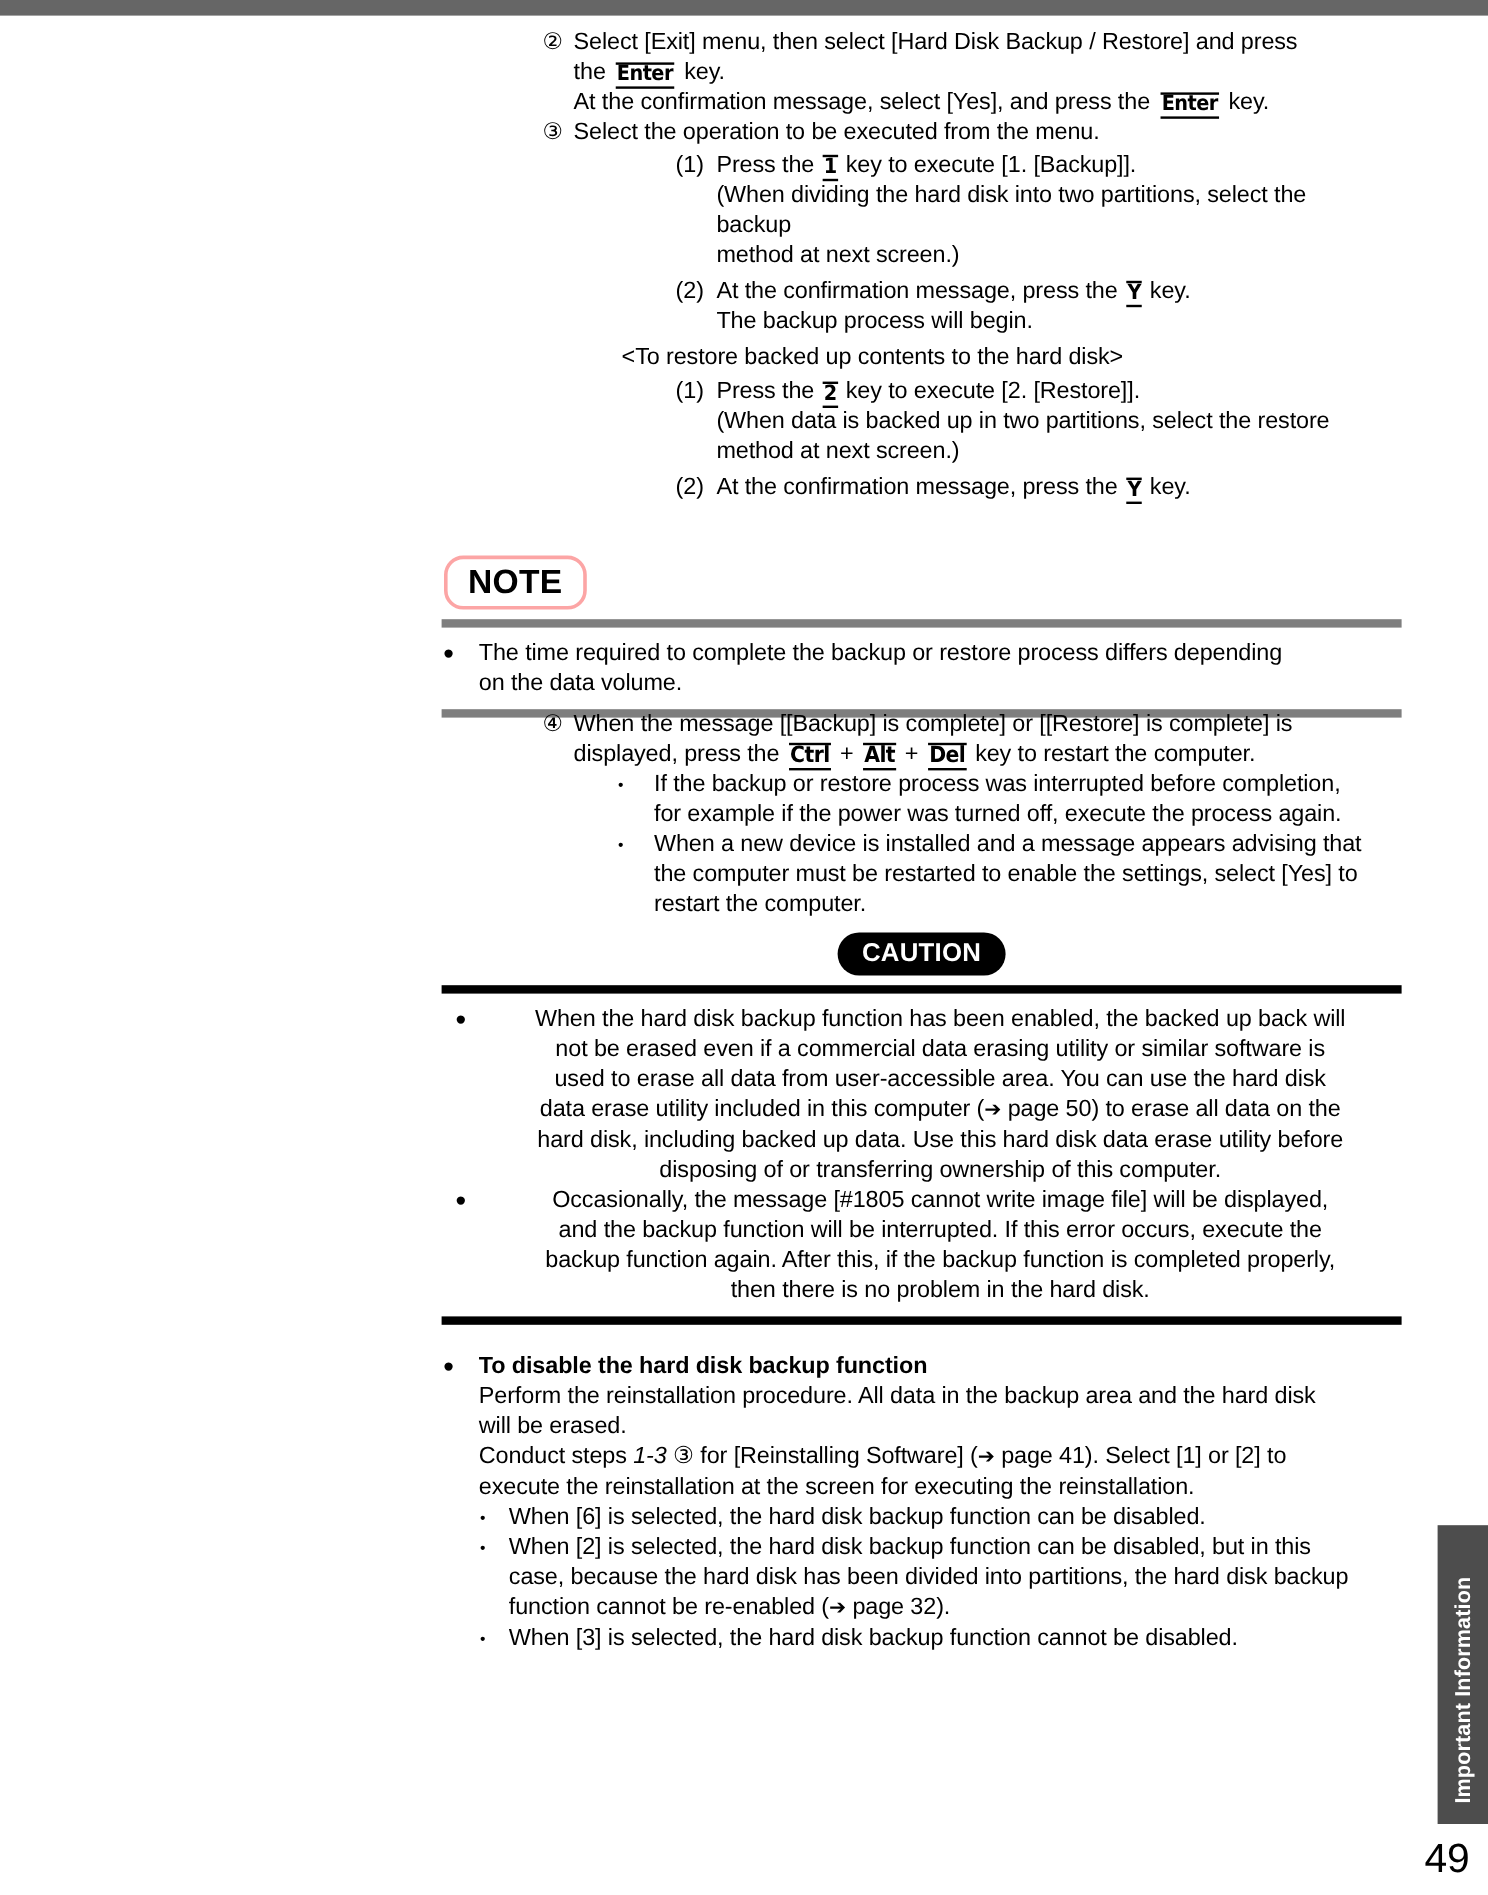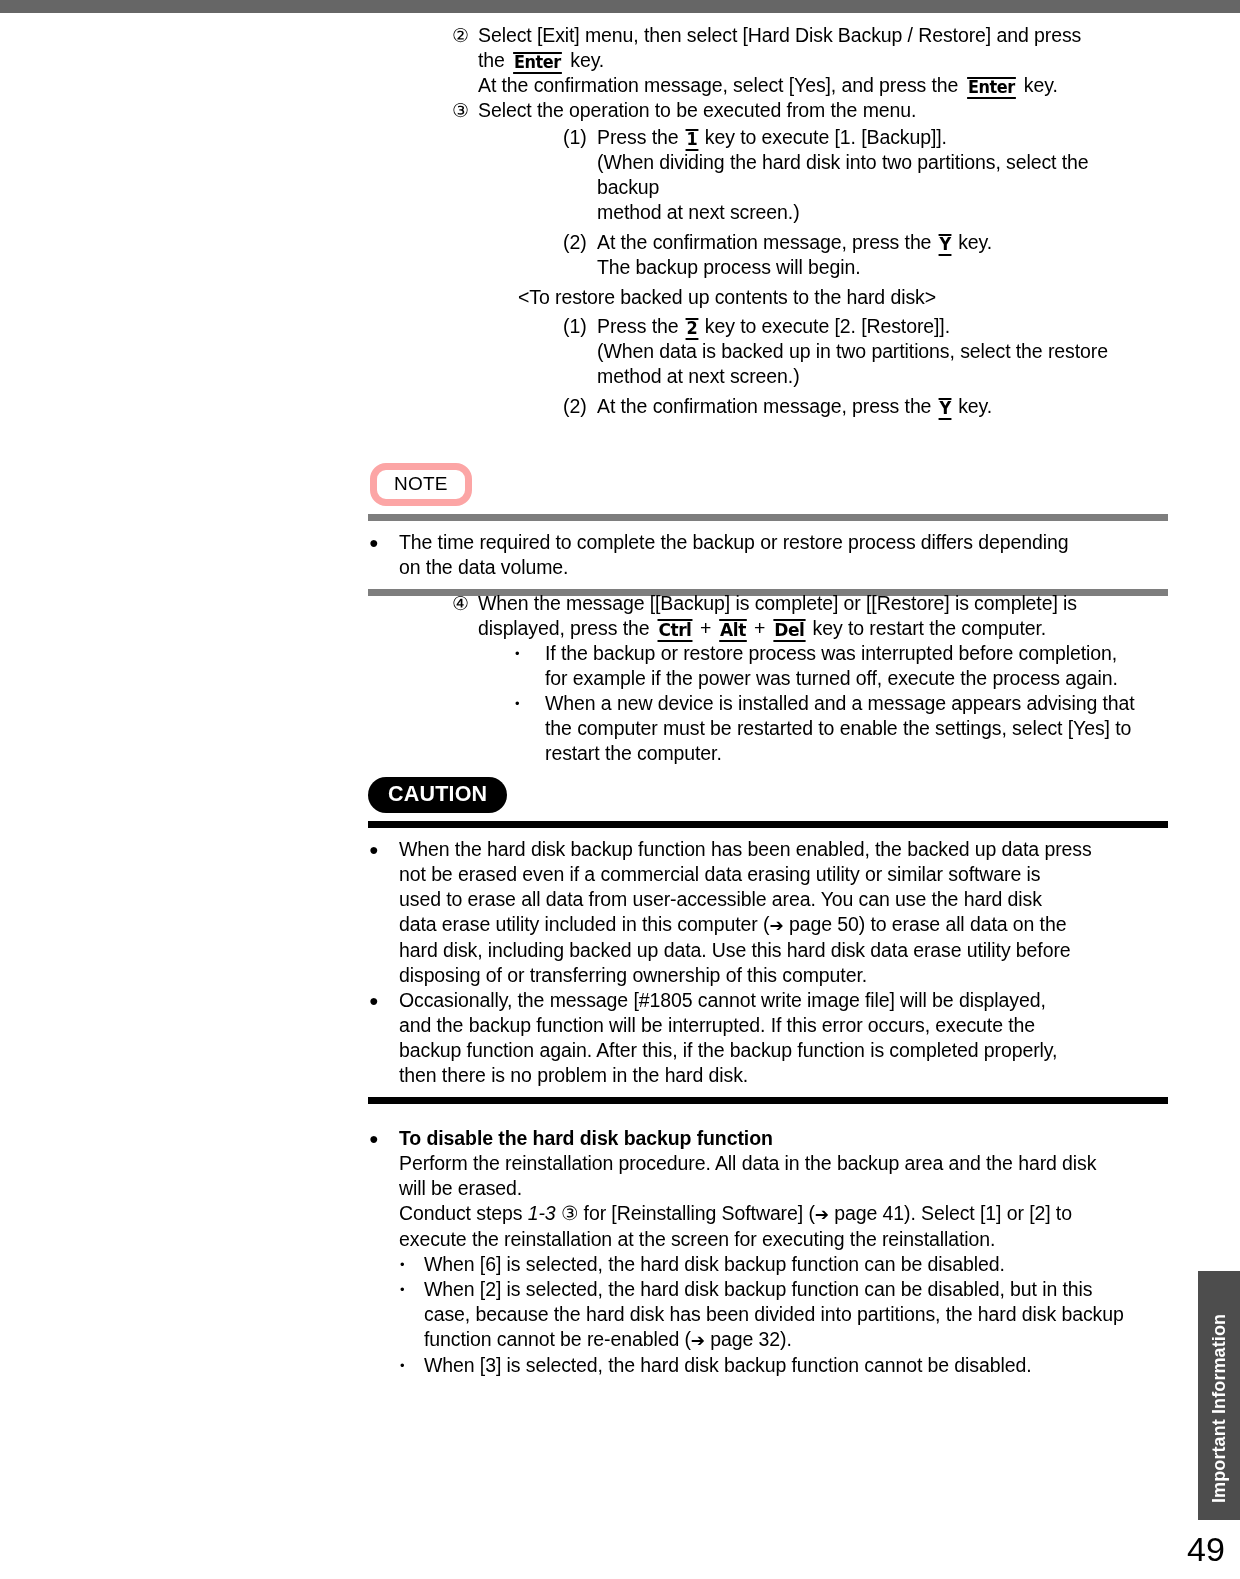--- a/index.html
+++ b/index.html
@@ -93,25 +93,25 @@
     transform-origin: center;
     margin: 0 1px;
     position: relative;
     top: 1px;
   }
   .key.wide { font-size: 18.5px; }
 
   
   .badge-note {
     display: inline-block;
-    border: 7px solid #fca5a5;
+    border: 3px solid #fca5a5;
     border-radius: 16px;
     padding: 3px 17px 4px 17px;
-    font-weight: normal;
-    font-size: 19px;
+    font-weight: bold;
+    font-size: 28px;
     letter-spacing: 0.2px;
     color: #000;
     background: #fff;
   }
   .badge-caution {
     display: inline-block;
     background: #000;
     border-radius: 18px;
     padding: 5px 20px 6px 20px;
     font-weight: bold;
@@ -284,31 +284,31 @@
               <div>When a new device is installed and a message appears advising that</div>
               <div>the computer must be restarted to enable the settings, select [Yes] to</div>
               <div>restart the computer.</div>
             </div>
           </div>
         </div>
       </div>
     </div>
   </div>
 
-  <div style="position:absolute; left:368px; top:764px; width:800px;">
+  <div style="position:absolute; left:368px; top:764px; width:800px;text-align:center;">
     <div>
       <span class="badge-caution">CAUTION</span>
     </div>
     <div class="rule-black" style="margin-top:8px;"></div>
     <div class="t" style="padding:9px 0 9px 0;">
 
       <div class="bullet-row">
         <div class="bullet-dot">●</div>
         <div class="bullet-text">
-          <div>When the hard disk backup function has been enabled, the backed up data press</div>
+          <div>When the hard disk backup function has been enabled, the backed up back will</div>
           <div>not be erased even if a commercial data erasing utility or similar software is</div>
           <div>used to erase all data from user-accessible area. You can use the hard disk</div>
           <div><span>data erase utility included in this computer (</span><span class="arrow">➔</span><span> page 50) to erase all data on the</span></div>
           <div>hard disk, including backed up data. Use this hard disk data erase utility before</div>
           <div>disposing of or transferring ownership of this computer.</div>
         </div>
       </div>
 
       <div class="bullet-row">
         <div class="bullet-dot">●</div>

